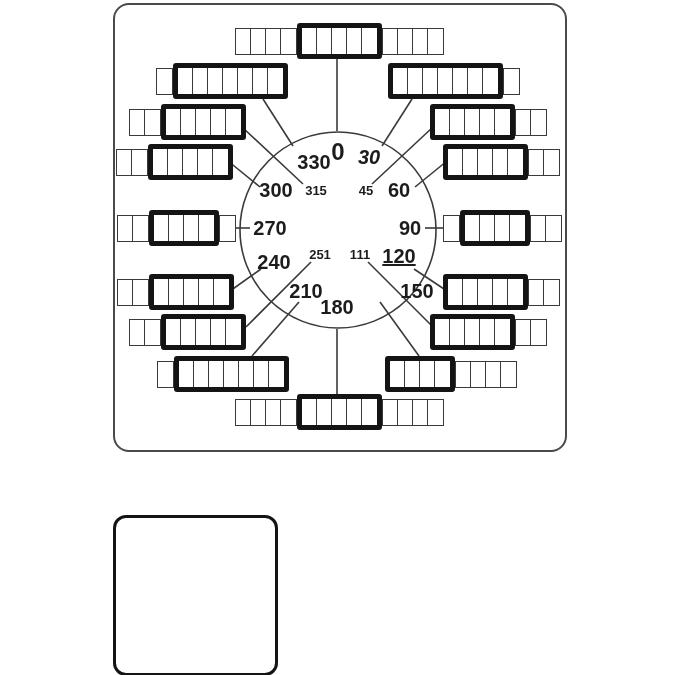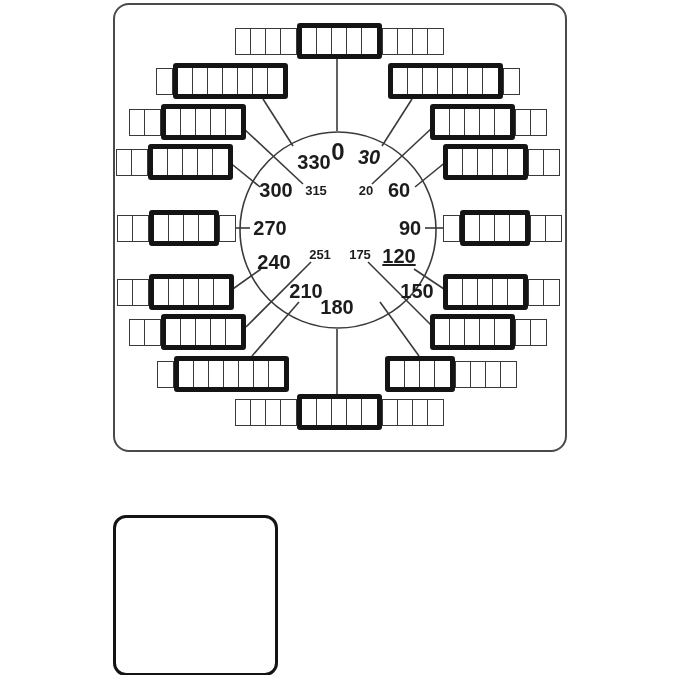--- a/index.html
+++ b/index.html
@@ -293,26 +293,26 @@
           <div class="cell"></div>
         </div>
       </div>
     </div>
   <div id="labels-layer">
       <div class="deg xl" style="left: 338px; top: 152px;">0</div>
       <div class="deg lg" style="left: 302px; top: 162px; margin-left: 12px;">330</div>
       <div class="deg lg" style="left: 369px; top: 157px; font-style: italic;">30</div>
       <div class="deg lg" style="left: 276px; top: 190px; text-align: center;">300</div>
       <div class="deg sm" style="left: 316px; top: 190px;">315</div>
-      <div class="deg sm" style="left: 366px; top: 190px;">20</div>
+      <div class="deg sm" style="left: 366px; top: 190px;">45</div>
       <div class="deg lg" style="left: 399px; top: 190px;">60</div>
       <div class="deg lg" style="left: 270px; top: 228px;">270</div>
       <div class="deg lg" style="left: 410px; top: 228px;">90</div>
       <div class="deg lg" style="left: 274px; top: 262px;">240</div>
       <div class="deg sm" style="left: 320px; top: 254px;">251</div>
-      <div class="deg sm" style="left: 360px; top: 254px;">175</div>
+      <div class="deg sm" style="left: 360px; top: 254px;">111</div>
       <div class="deg lg" style="left: 399px; top: 256px; text-decoration: underline;">120</div>
       <div class="deg lg" style="left: 306px; top: 291px;">210</div>
       <div class="deg lg" style="left: 369px; top: 291px; margin-left: 48px;">150</div>
       <div class="deg lg" style="left: 337px; top: 307px;">180</div>
     </div>
   <div id="key-square" style="left: 113px; top: 515px; width: 159px; height: 155px; border-radius: 13px;"></div>
 </div>
 
 </body></html>

